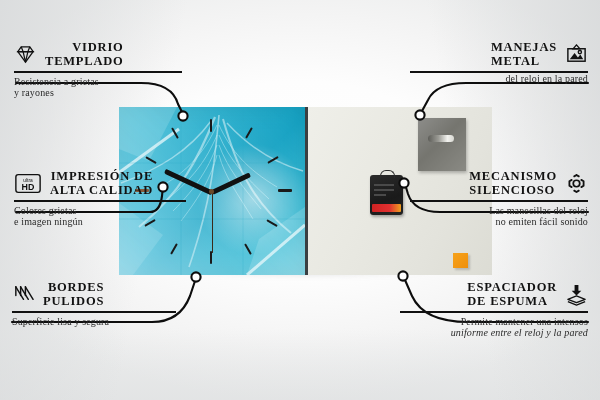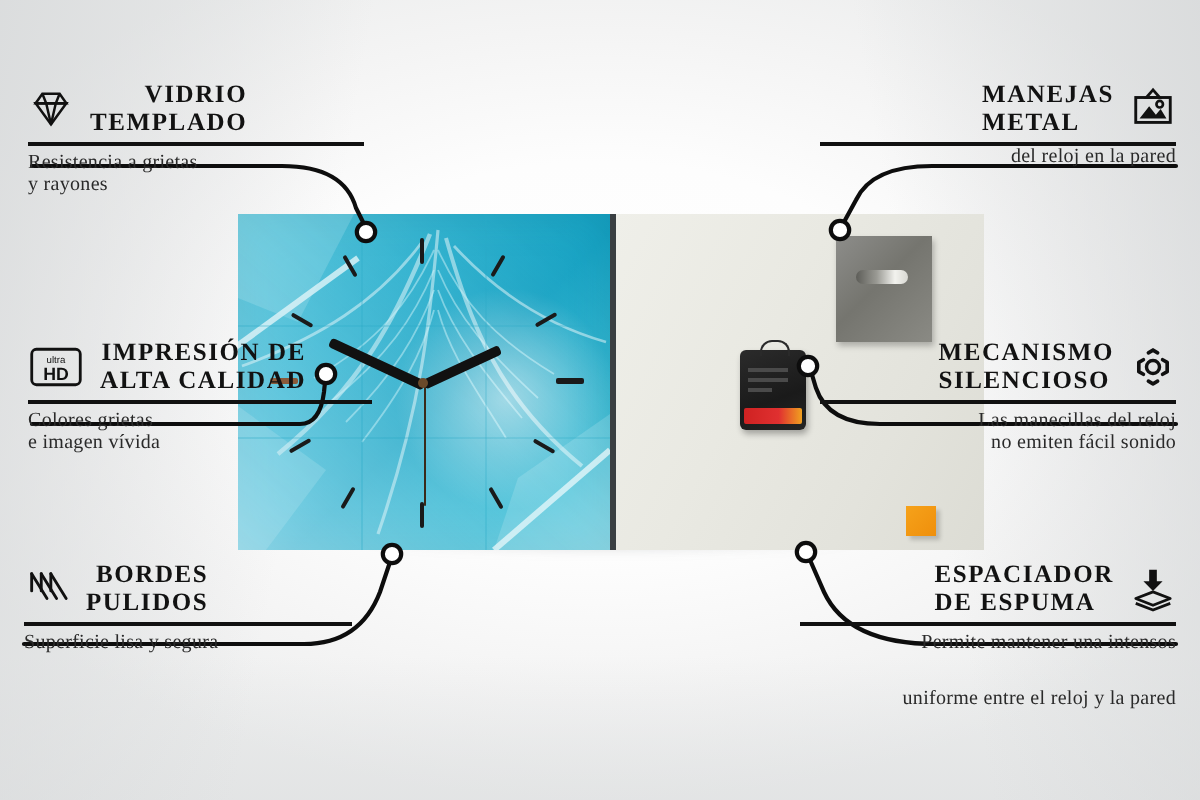--- a/index.html
+++ b/index.html
@@ -235,21 +235,21 @@
           <text x="15" y="19" text-anchor="middle" font-family="Liberation Sans, sans-serif" font-size="9.5" font-weight="bold" fill="#111">HD</text>
         </svg>
       </span>
       <div>
         <div class="co-title">IMPRESIÓN DE</div>
         <div class="co-title">ALTA CALIDAD</div>
       </div>
     </div>
     <div class="co-rule" style="width:172px;"></div>
     <div class="co-desc">Colores grietas</div>
-    <div class="co-desc" style="margin-top:0;">e imagen vívida</div>
+    <div class="co-desc" style="margin-top:0;">e imagen ningún</div>
   </div>
 
   <div class="callout left" style="left:12px;top:281px;width:175px;">
     <div class="co-head">
       <span class="ico">
         <svg viewBox="0 0 24 24" fill="none" stroke="#111" stroke-width="1.5" stroke-linecap="round">
           <path d="M4 4 L4 13"></path>
             <path d="M4 4 L12 17"></path>
           <path d="M9 4 L9 13"></path>
             <path d="M9 4 L17 17"></path>
@@ -316,16 +316,16 @@
       <span class="ico">
         <svg viewBox="0 0 24 24" fill="none" stroke="#111" stroke-width="1.4" stroke-linejoin="round">
           <path d="M10 2 H14 V8 H17 L12 13 L7 8 H10 Z" fill="#111" stroke="none"></path>
           <path d="M12 13.5 L21 17 L12 20.5 L3 17 Z"></path>
           <path d="M3 19.5 L12 23 L21 19.5"></path>
         </svg>
       </span>
     </div>
     <div class="co-rule" style="width:188px;margin-left:auto;"></div>
     <div class="co-desc">Permite mantener una intensos</div>
-    <div class="co-desc" style="margin-top:17px;">uniforme entre el reloj y la pared</div>
+    <div class="co-desc" style="margin-top:0;font-style:italic;">uniforme entre el reloj y la pared</div>
   </div>
 
 </div>
 
 </body></html>

